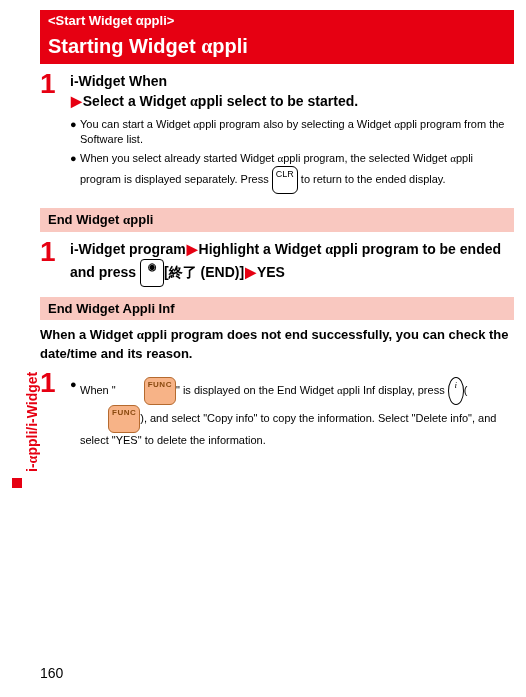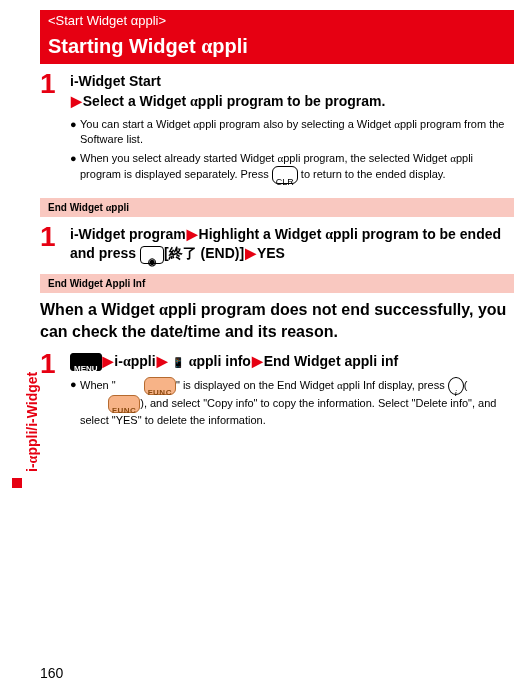--- a/index.html
+++ b/index.html
@@ -15,21 +15,21 @@
     background: #fff;
   }
   .page {
     padding: 10px 12px 10px 40px;
     position: relative;
     height: 100%;
   }
   .red-banner-top {
     background: #e60012;
     color: #fff;
-    font-weight: normal;
+    font-weight: bold;
     font-size: 13px;
     padding: 3px 8px;
   }
   .red-banner-title {
     background: #e60012;
     color: #fff;
     font-weight: bold;
     font-size: 20px;
     padding: 4px 16px 6px 8px;
   }
@@ -72,27 +72,27 @@
   }
   .bullet-dot {
     width: 10px;
     flex-shrink: 0;
   }
   .bullet-text { flex: 1; }
   .pink-banner {
     background: #f9c8c0;
     color: #000;
     font-weight: bold;
-    font-size: 10px;
+    font-size: 13px;
     padding: 4px 8px;
     margin-top: 10px;
   }
   .intro {
     font-weight: bold;
-    font-size: 16px;
+    font-size: 13px;
     line-height: 1.4;
     margin-top: 6px;
   }
   .vtab-square {
     position: absolute;
     left: 12px;
     top: 478px;
     width: 10px;
     height: 10px;
     background: #e60012;
@@ -112,25 +112,25 @@
     position: absolute;
     left: 40px;
     bottom: 16px;
     font-size: 14px;
   }
   .key {
     display: inline-block;
     border: 1px solid #000;
     border-radius: 6px;
     min-width: 24px;
-    height: 16px;
+    height: 28px;
     text-align: center;
     font-size: 9px;
     line-height: 14px;
-    padding: 8px 3px;
+    padding: 0 3px;
     vertical-align: middle;
     background: #fff;
   }
   .key-filled {
     background: #f7b387;
     border: 1px solid #b56a2f;
     color: #8a4a10;
     font-size: 8px;
     font-weight: bold;
     letter-spacing: 0.5px;
@@ -169,22 +169,22 @@
     <span>&lt;Start Widget αppli&gt;</span>
   </div>
   <div class="red-banner-title">
     <span>Starting Widget </span><span class="alpha">α</span><span>ppli</span>
   </div>
 
   <div class="step">
     <div class="step-num">1</div>
     <div class="step-body">
       <div class="step-title">
-        <span>i-Widget Start</span><br>
-        <span class="tri">▶</span><span>Select a Widget </span><span class="alpha">α</span><span>ppli program to be program.</span>
+        <span>i-Widget When</span><br>
+        <span class="tri">▶</span><span>Select a Widget </span><span class="alpha">α</span><span>ppli select to be started.</span>
       </div>
       <div class="bullets">
         <div class="bullet-row">
           <div class="bullet-dot">●</div>
           <div class="bullet-text">
             <span>You can start a Widget </span><span class="alpha">α</span><span>ppli program also by selecting a Widget </span><span class="alpha">α</span><span>ppli program from the Software list.</span>
           </div>
         </div>
         <div class="bullet-row">
           <div class="bullet-dot">●</div>
@@ -211,24 +211,20 @@
 
   <div class="pink-banner">End Widget Appli Inf</div>
 
   <div class="intro">
     <span>When a Widget </span><span class="alpha">α</span><span>ppli program does not end successfully, you can check the date/time and its reason.</span>
   </div>
 
   <div class="step">
     <div class="step-num">1</div>
     <div class="step-body">
-      <div class="step-title">
-        <span class="key key-menu">MENU</span><span class="tri">▶</span><span>i-</span><span class="alpha">α</span><span>ppli</span><span class="tri">▶</span>
-        <span class="phone-icon">📱</span> <span class="alpha">α</span><span>ppli info</span><span class="tri">▶</span><span>End Widget appli inf</span>
-      </div>
       <div class="bullets">
         <div class="bullet-row">
           <div class="bullet-dot">●</div>
           <div class="bullet-text">
             <span>When "</span><span class="key key-filled">FUNC</span><span>" is displayed on the End Widget </span><span class="alpha">α</span><span>ppli Inf display, press </span><span class="key key-circle">i</span><span>(</span><span class="key key-filled">FUNC</span><span>), and select "Copy info" to copy the information. Select "Delete info", and select "YES" to delete the information.</span>
           </div>
         </div>
       </div>
     </div>
   </div>

